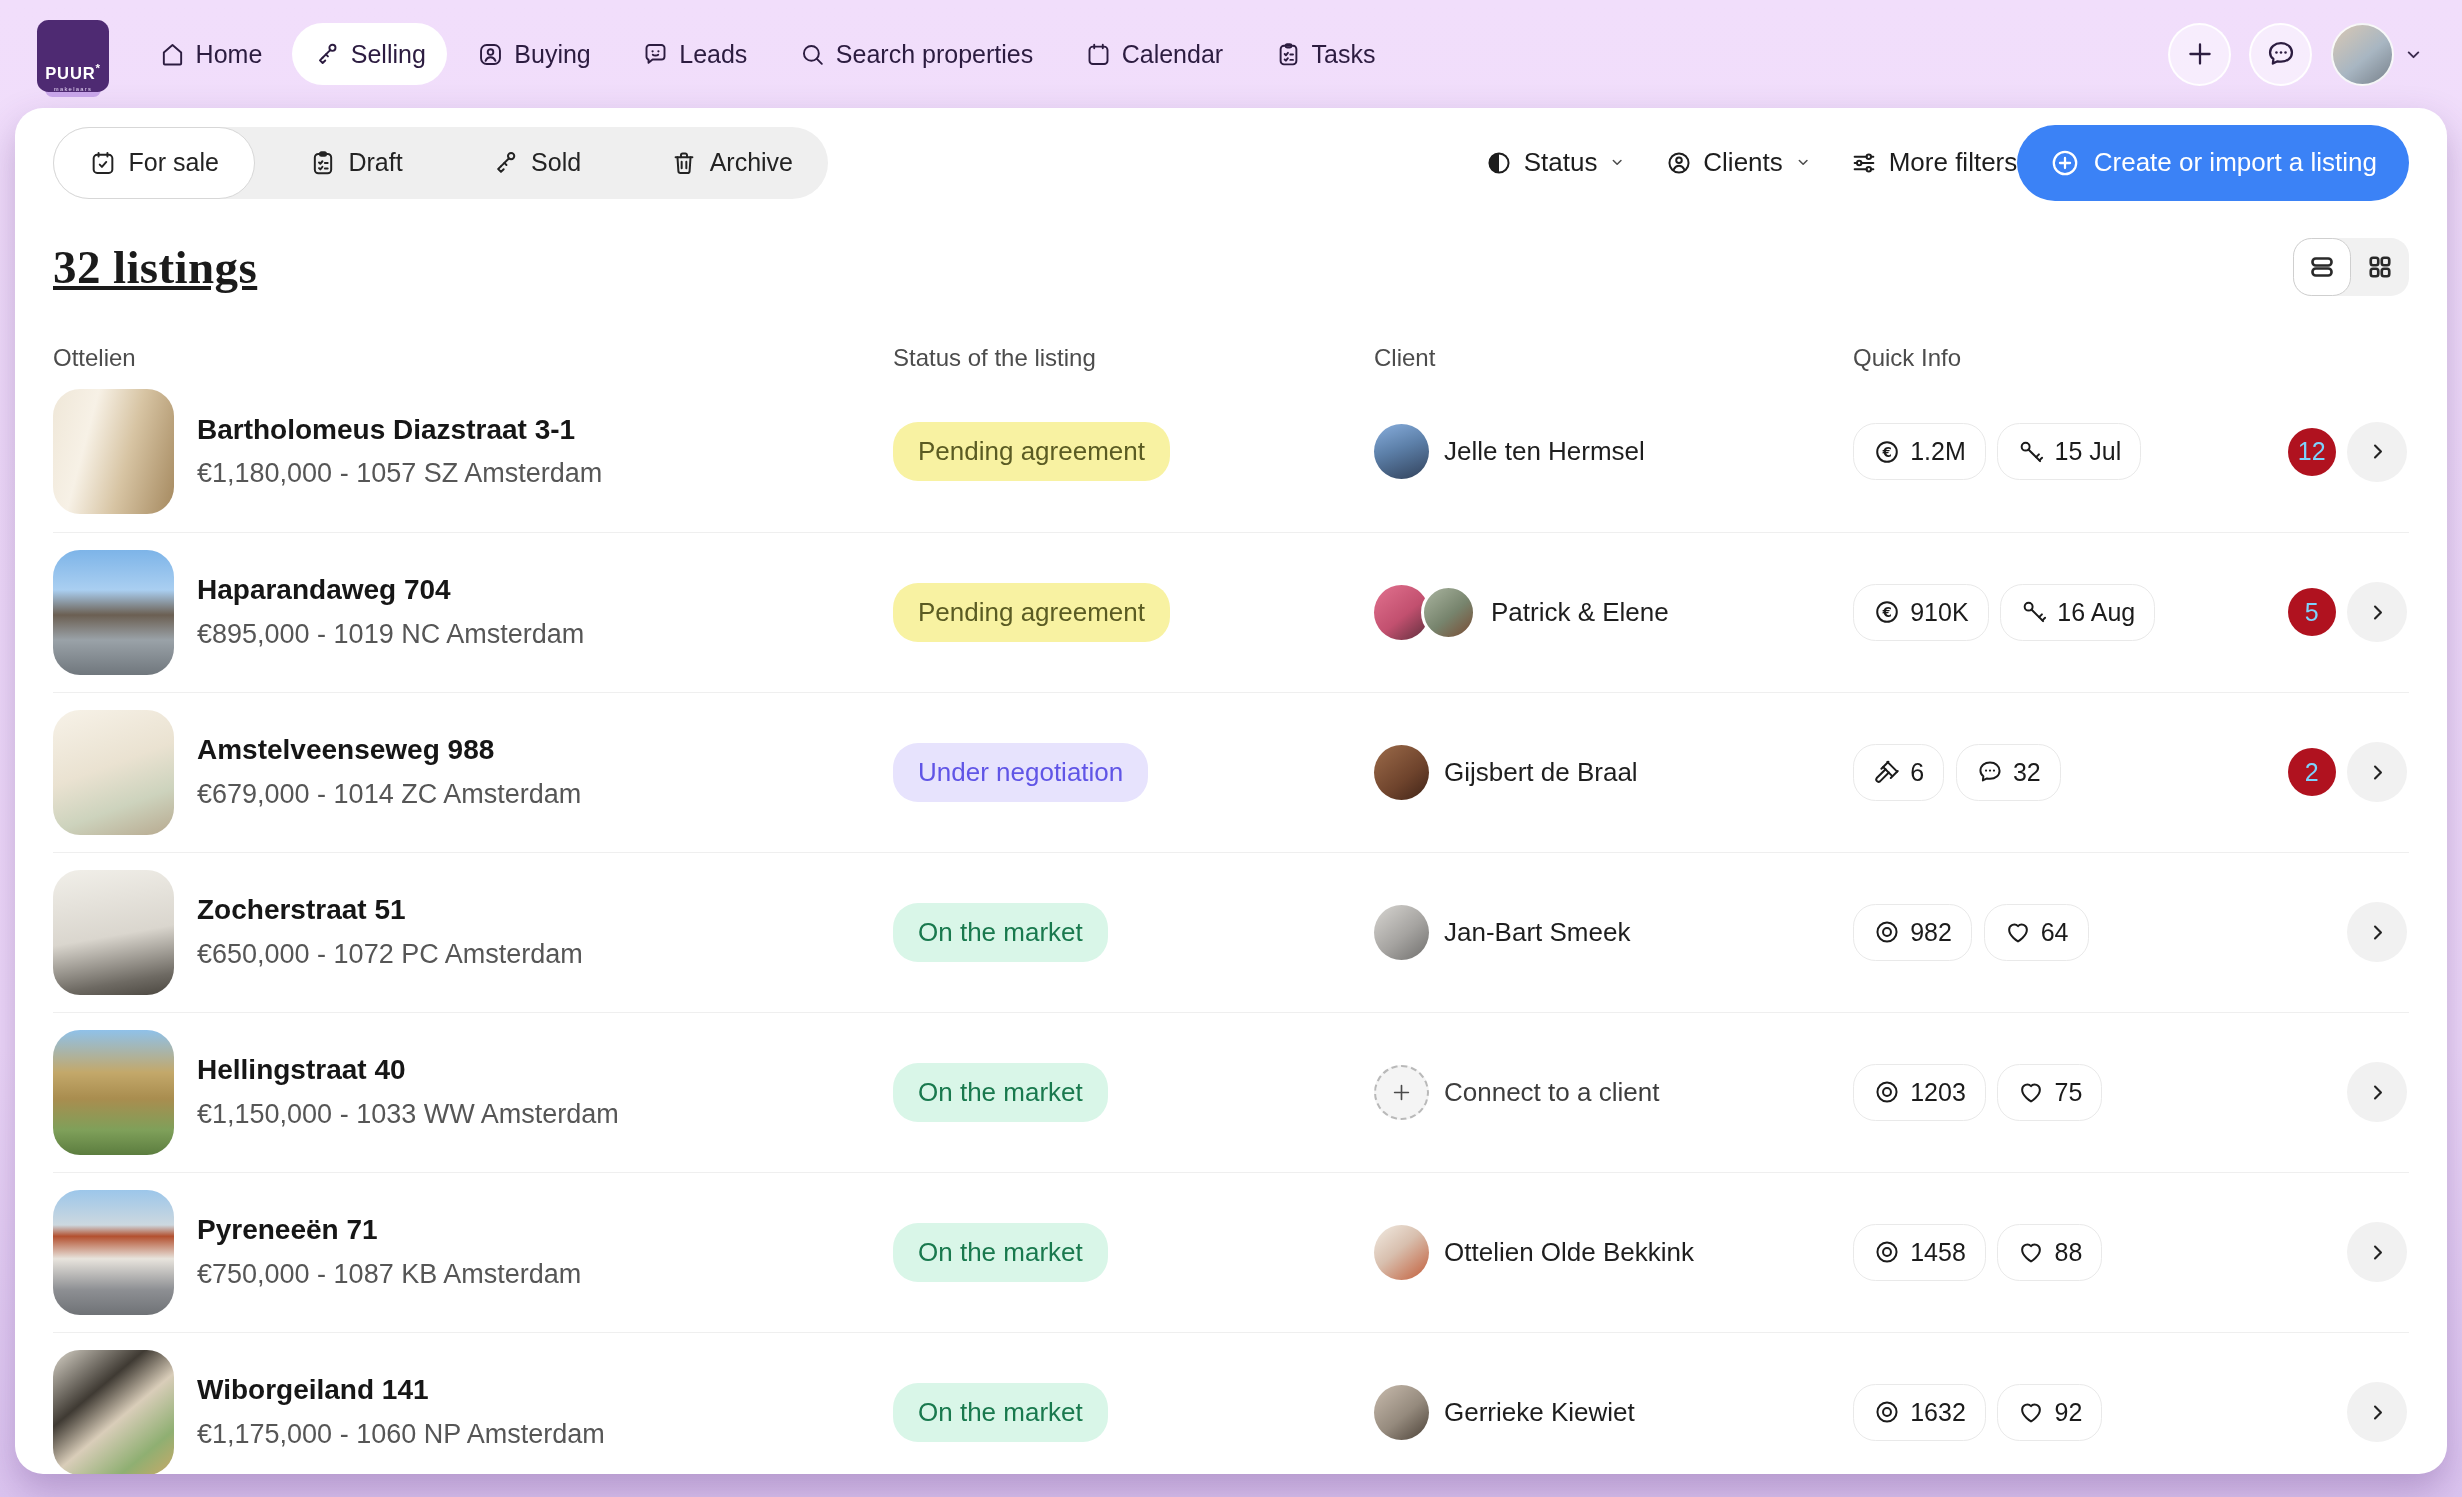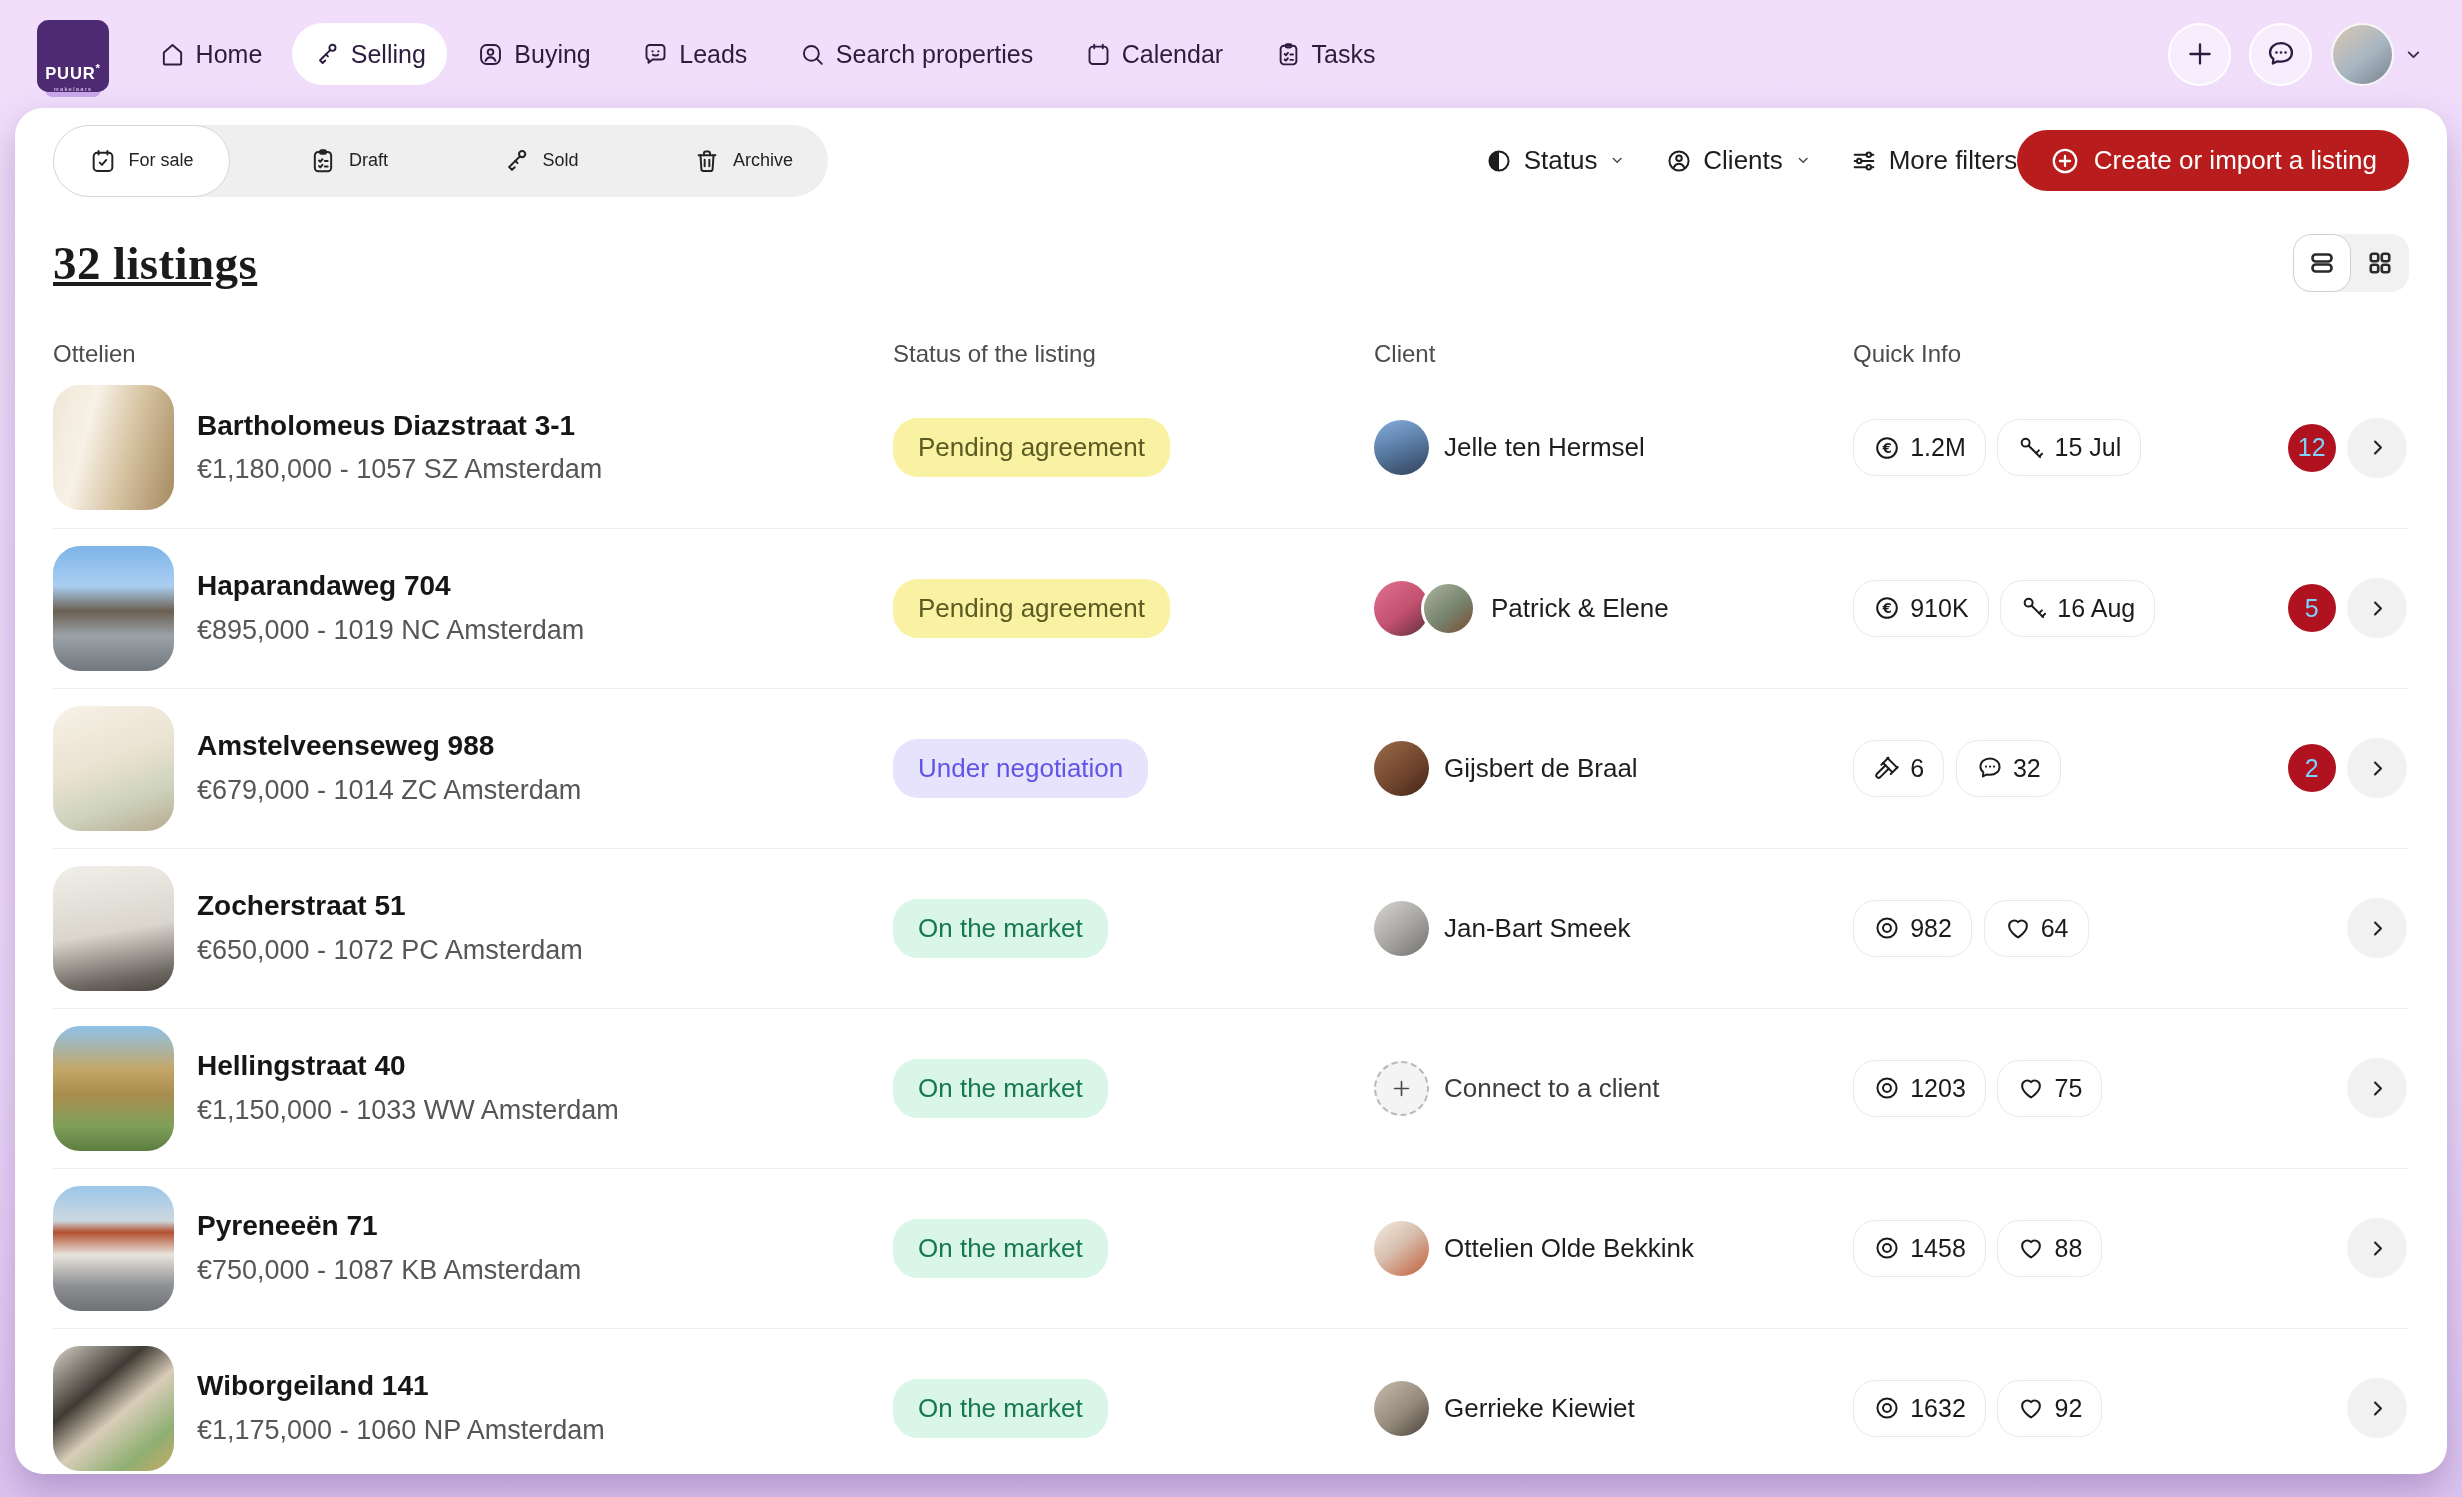--- a/index.html
+++ b/index.html
@@ -37,31 +37,31 @@
   .avatar-big { width:63px; height:63px; border-radius:50%; border:2.5px solid rgba(255,255,255,.9); }
   .chev-sm { width:23px; height:23px; color:#3a2a4d; }
 
   
   .card { margin:0 15px; height:1366px; background:#ffffff; border-radius:28px; overflow:hidden;
     box-shadow:0 16.6px 37px rgba(84,44,120,.30); }
 
   .toolbar { display:flex; align-items:center; padding:16.6px 38px 0 38px; }
   .seg { display:flex; align-items:center; background:#efefef; border-radius:831px; width:775px; }
   .seg-tab { display:flex; align-items:center; gap:11.6px; height:72px; padding:0 35px; border-radius:831px;
-    font-size:18px; color:#232323; cursor:pointer; flex:0 0 auto; }
+    font-size:25px; color:#232323; cursor:pointer; flex:0 0 auto; }
   .seg-tab.active { background:#ffffff; border:1.7px solid #d7d7d7; }
   .seg-tab .ic { width:28px; height:28px; }
   .seg-spacer { flex:1; }
 
   .toolbar-right { margin-left:auto; display:flex; align-items:center; gap:38px; }
   .filter-btn { display:flex; align-items:center; gap:10.8px; font-size:26px; color:#1d1d1d; cursor:pointer; }
   .filter-btn .ic { width:28px; height:28px; }
   .filter-btn .chv { width:18.3px; height:18.3px; color:#4c4c4c; }
-  .create-btn { display:flex; align-items:center; gap:12.5px; height:61px; padding:0 32px;
-    background:#b91c1c; color:#ffffff; border:none; border-radius:831px; font-size:26px;
+  .create-btn { display:flex; align-items:center; gap:12.5px; height:76px; padding:0 32px;
+    background:#3b82f6; color:#ffffff; border:none; border-radius:831px; font-size:26px;
     font-family:inherit; cursor:pointer; }
   .create-btn .ic { width:32px; height:32px; }
 
   .content { padding:0 38px; }
   .content-head { display:flex; align-items:center; margin-top:37px; }
   .page-title { font-family:"Liberation Serif","DejaVu Serif",serif; font-size:47px; font-weight:700;
     color:#1b1b1b; letter-spacing:0.4px;text-decoration:underline; }
   .view-toggle { margin-left:auto; display:flex; background:#f1f1f1; border-radius:18.3px; }
   .vt-btn { width:58px; height:58px; border-radius:18.3px; display:flex; align-items:center;
     justify-content:center; color:#2a2a2a; cursor:pointer; }

